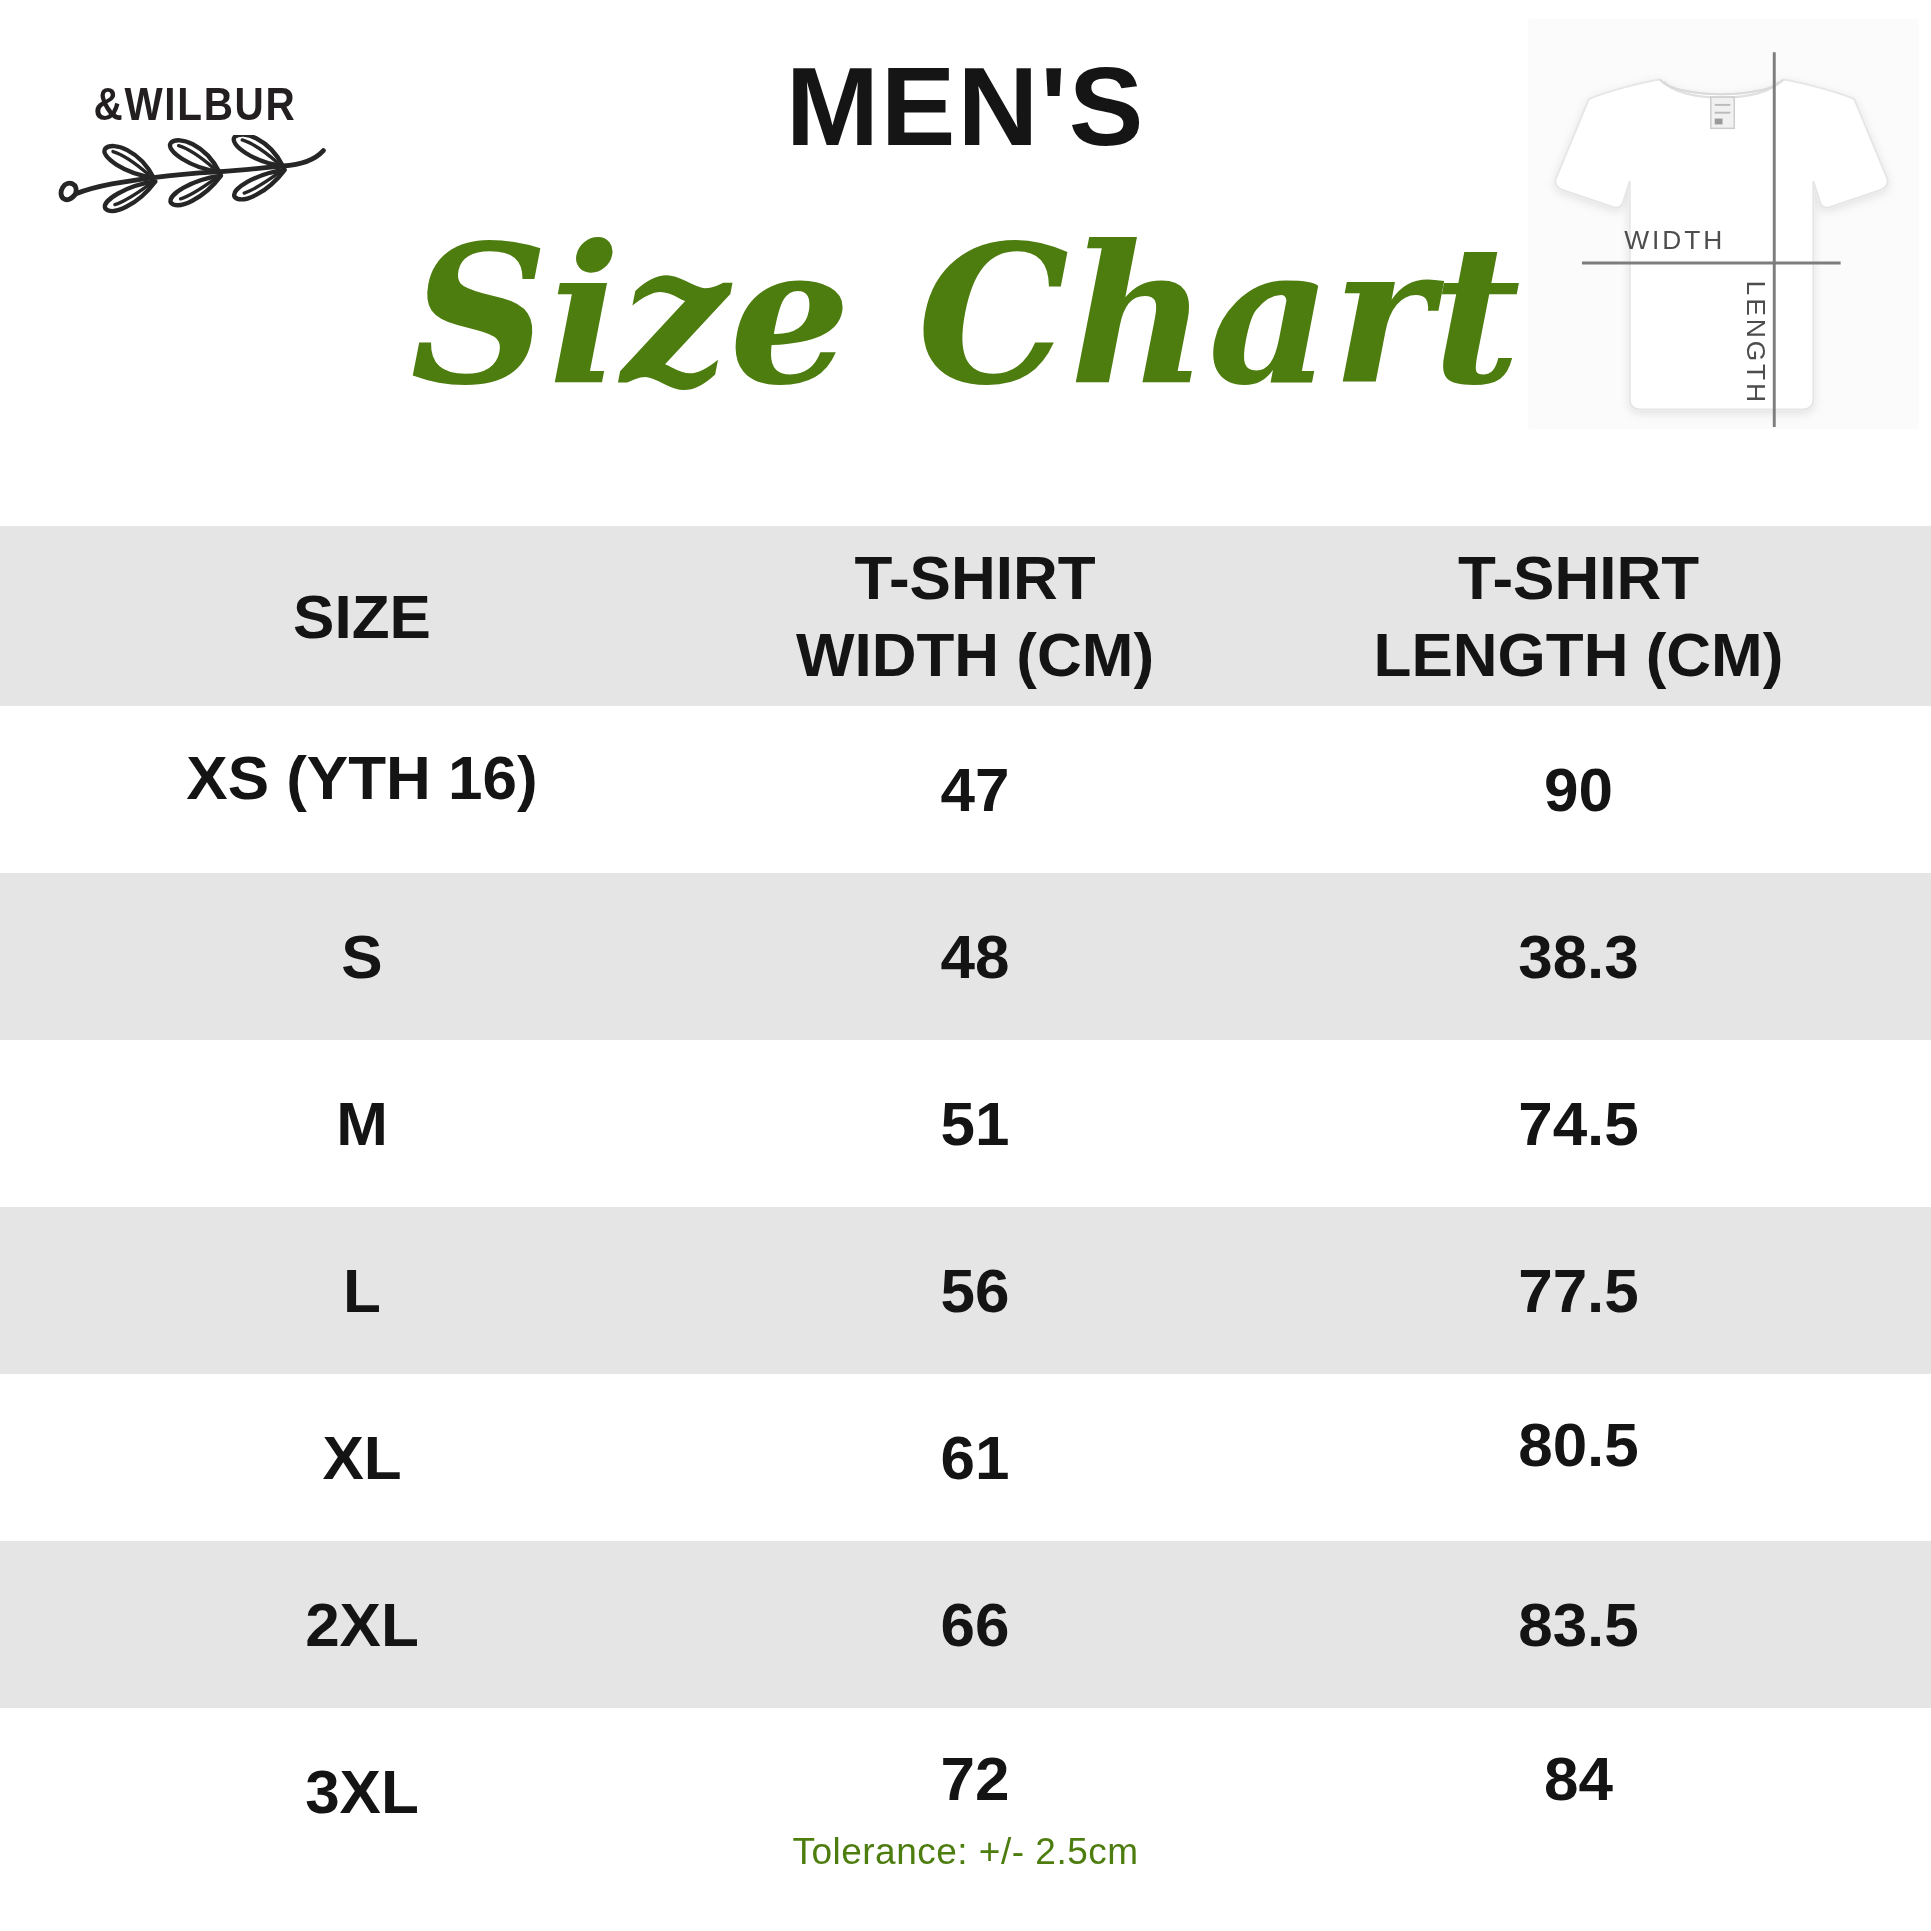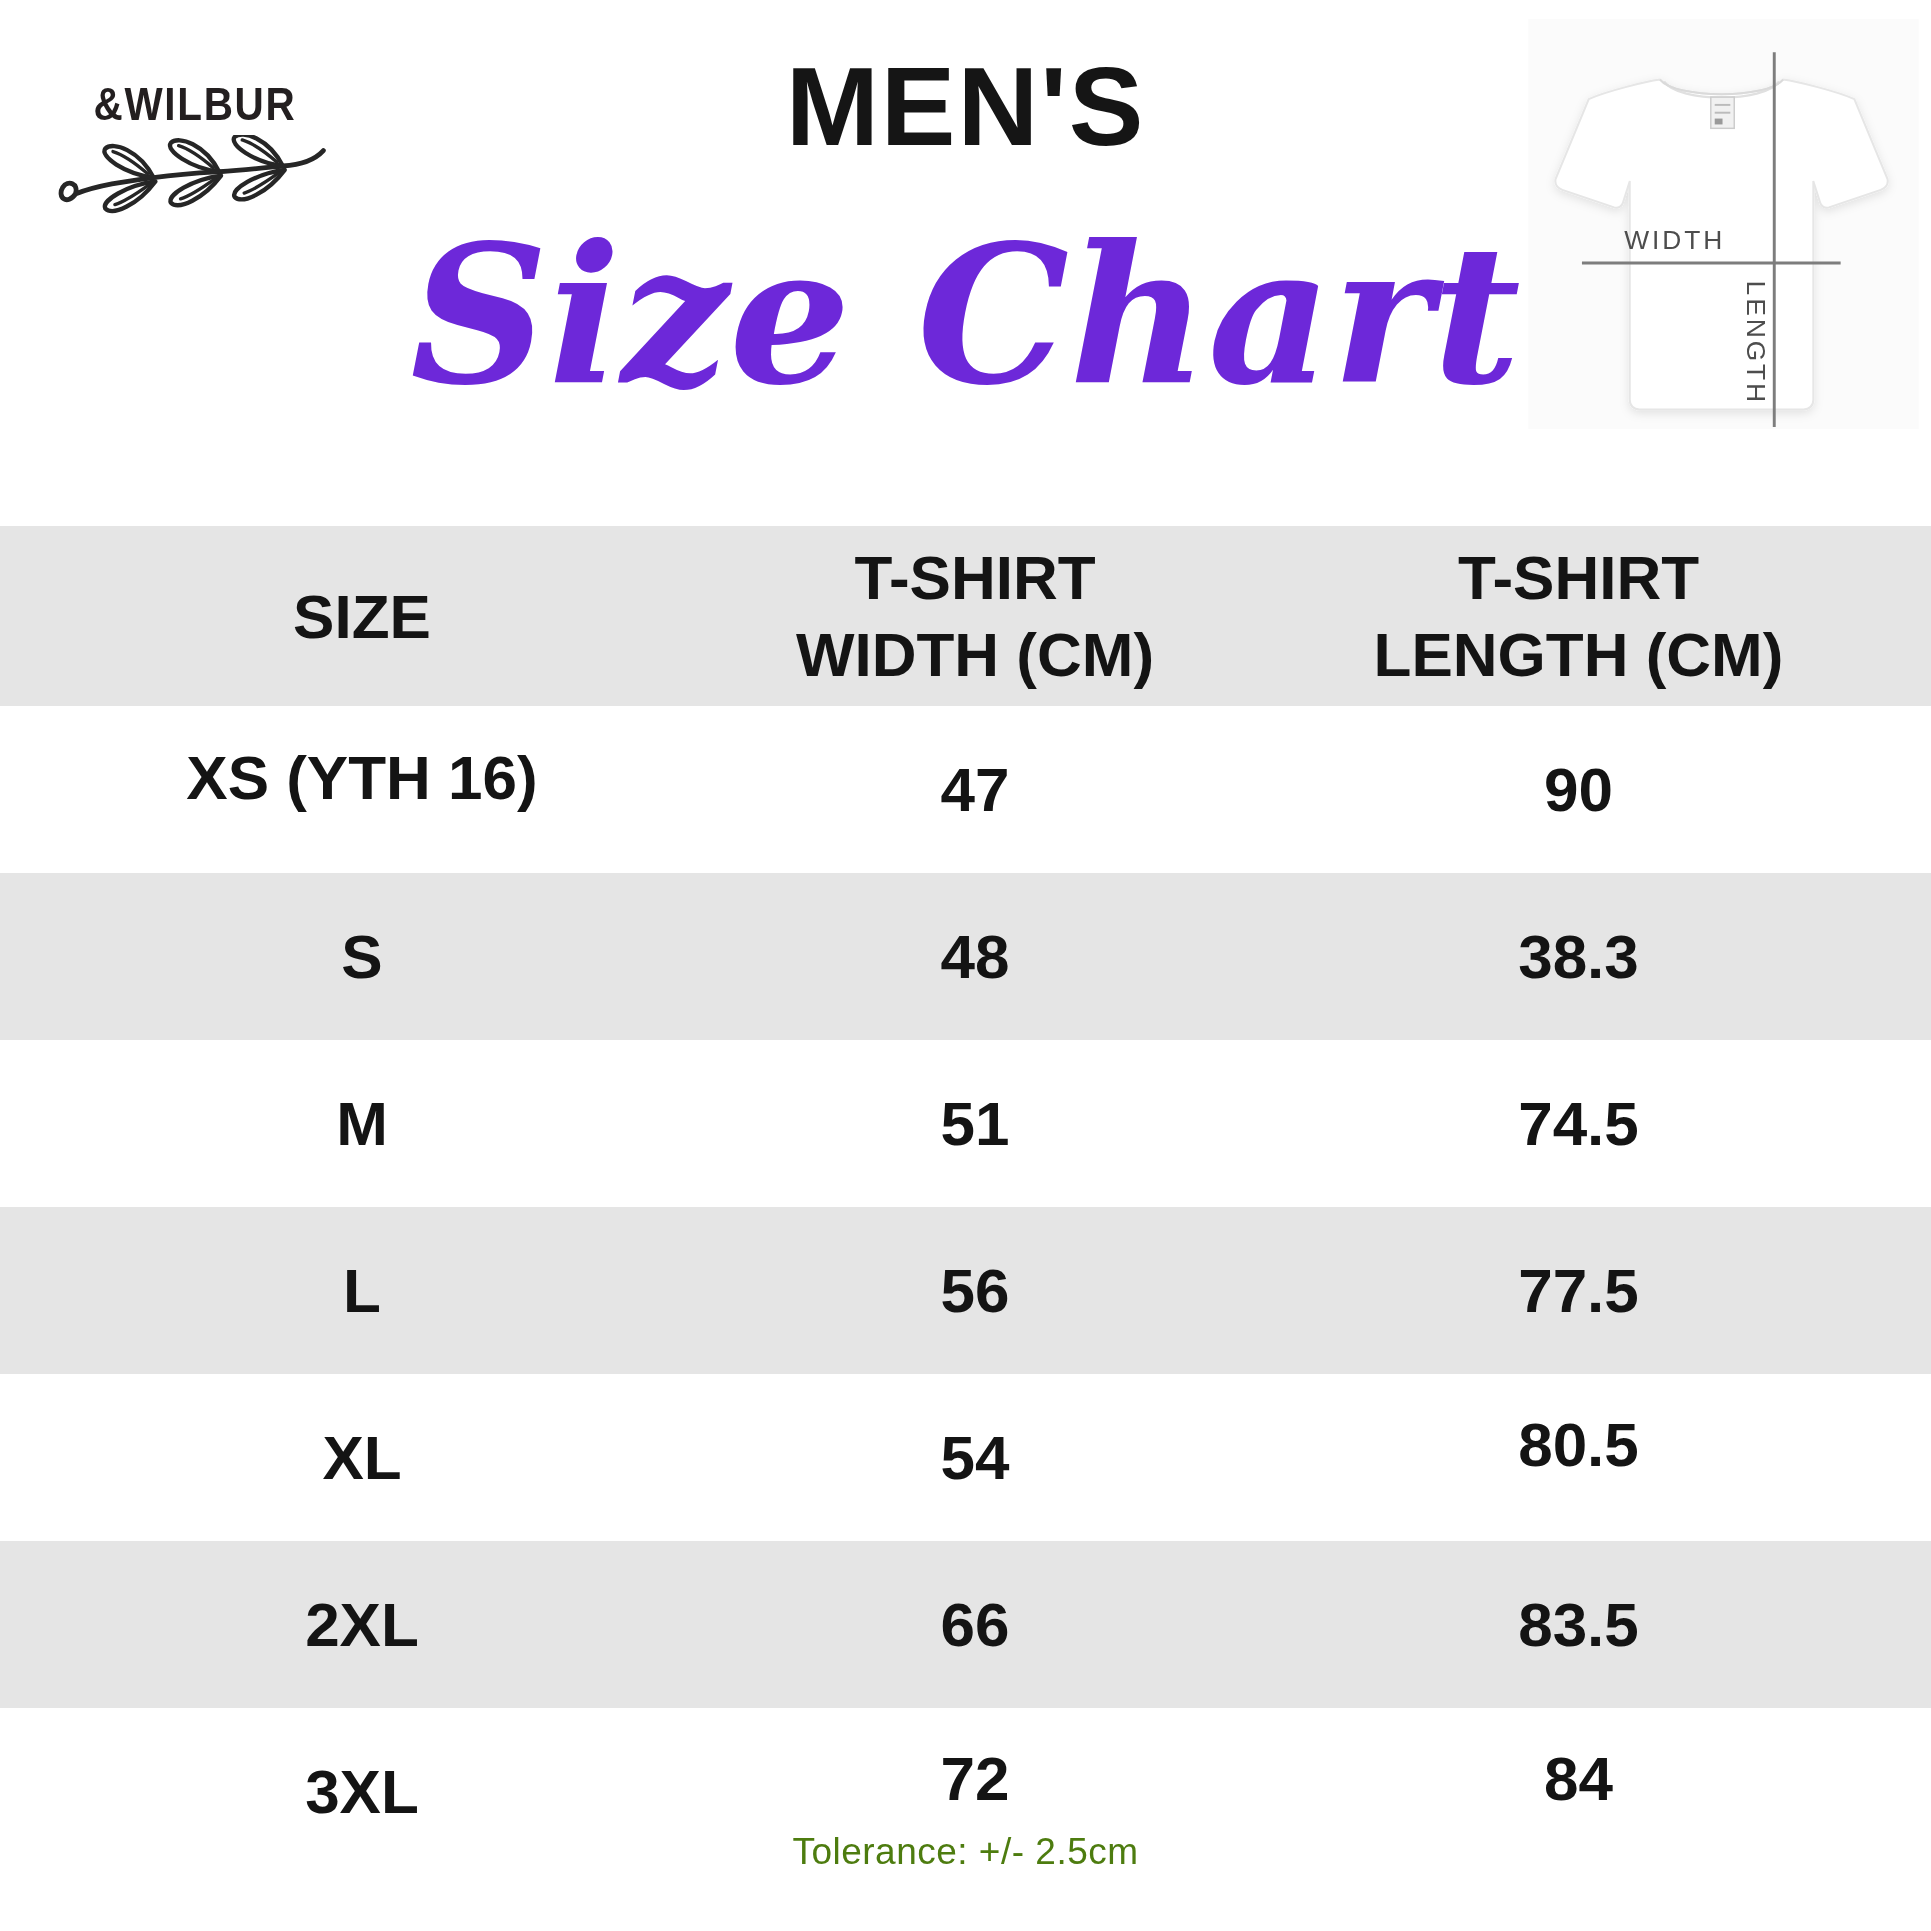--- a/index.html
+++ b/index.html
@@ -13,21 +13,21 @@
   .logo-caps{font-family:"Liberation Sans",sans-serif;font-weight:bold;font-size:46px;
              letter-spacing:1.9px;color:#231f20;transform:scaleX(.88);transform-origin:center;
              margin-top:-7.7px;}
   .logo-branch{margin-top:3.9px;}
 
   
   .category-title{position:absolute;left:0;top:42px;width:1931px;text-align:center;
                   font-weight:bold;font-size:112px;letter-spacing:1.9px;color:#151515;}
   .main-title{position:absolute;left:0;top:210px;width:1931px;text-align:center;
               font-family:"DejaVu Serif",serif;font-style:italic;font-weight:bold;
-              font-size:191px;line-height:1.1;color:#6d28d9;letter-spacing:0px;}
+              font-size:191px;line-height:1.1;color:#4d7c0f;letter-spacing:0px;}
 
   
   .tshirt-photo{position:absolute;left:1528px;top:19.3px;width:391px;height:410px;}
 
   
   .size-table{position:absolute;left:0;top:526px;width:1931px;}
   .thead{display:flex;height:180px;background:#e5e5e5;align-items:center;}
   .hcell{display:flex;flex-direction:column;justify-content:center;align-items:center;
          font-weight:bold;font-size:62px;line-height:77px;color:#141414;text-align:center;}
   .hcell span:empty{display:none;}
@@ -142,21 +142,21 @@
           <div class="cell c1">51</div>
           <div class="cell c2">74.5</div>
         </div>
         <div class="trow grey">
           <div class="cell c0">L</div>
           <div class="cell c1">56</div>
           <div class="cell c2">77.5</div>
         </div>
         <div class="trow white">
           <div class="cell c0">XL</div>
-          <div class="cell c1">54</div>
+          <div class="cell c1">61</div>
           <div class="cell c2">80.5</div>
         </div>
         <div class="trow grey">
           <div class="cell c0">2XL</div>
           <div class="cell c1">66</div>
           <div class="cell c2">83.5</div>
         </div>
         <div class="trow white">
           <div class="cell c0">3XL</div>
           <div class="cell c1">72</div>

